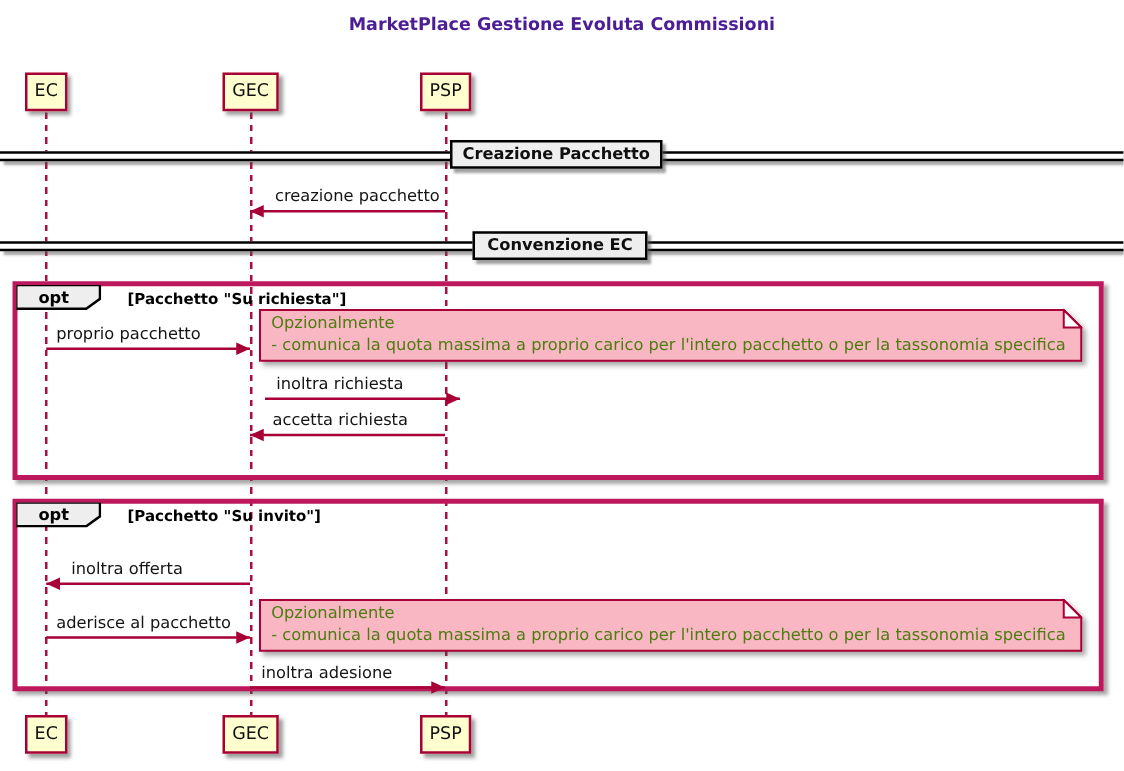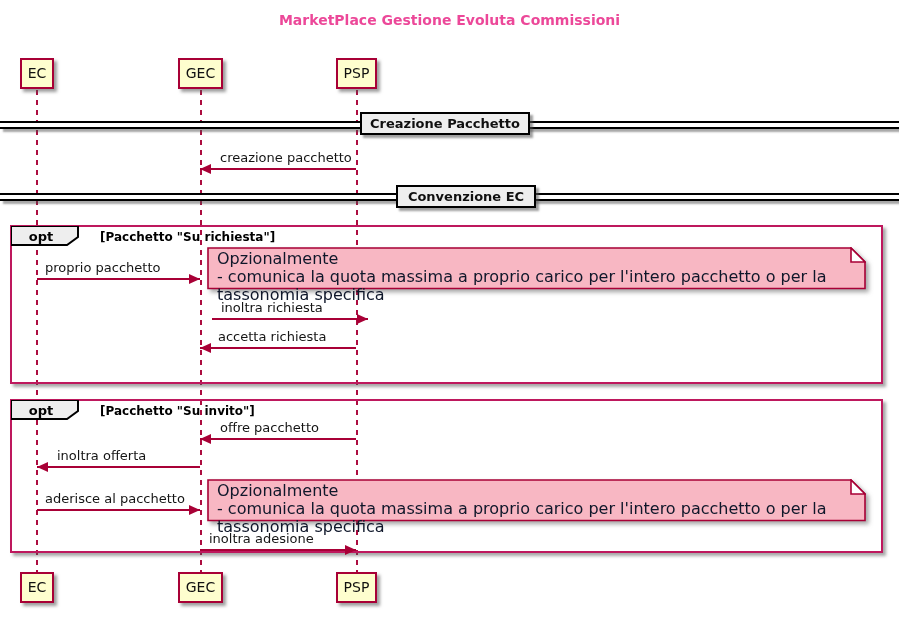--- a/index.html
+++ b/index.html
@@ -19,21 +19,21 @@
     font-family: "DejaVu Sans", "Liberation Sans", sans-serif;
     color: var(--text);
     overflow: hidden;
   }
   .title {
     position: absolute;
     top: 12px; left: 0; right: 0;
     text-align: center;
     font-size: 14px;
     font-weight: bold;
-    color: #ec4899;
+    color: #4c1d95;
   }
   .lifeline {
     position: absolute;
     width: 2px;
     background: repeating-linear-gradient(to bottom, var(--stroke) 0 5px, transparent 5px 10px);
     opacity: .95;
   }
   .participant {
     position: absolute;
     height: 31px;
@@ -63,21 +63,21 @@
     border: 2px solid #000;
     box-shadow: 3px 3px 2px rgba(80,80,80,.55);
     text-align: center;
     line-height: 19px;
     font-weight: bold;
     font-size: 13px;
     z-index: 3;
   }
   .fragment {
     position: absolute;
-    border: 2px solid #be185d;
+    border: 4px solid #be185d;
     box-shadow: 3px 3px 3px rgba(80,80,80,.5);
     z-index: 4;
     pointer-events: none;
   }
   .fragment .tab {
     position: absolute;
     top: -1px; left: -1px;
     width: 68px; height: 20px;
   }
   .fragment .tab-text {
@@ -127,23 +127,23 @@
   .note {
     position: absolute;
     width: 659px;
     height: 43px;
     z-index: 6;
   }
   .note svg { position: absolute; inset: 0; filter: drop-shadow(3px 3px 2px rgba(80,80,80,.5)); }
   .note .note-text {
     position: relative;
     padding: 3px 10px 0 10px;
-    font-size: 16px;
+    font-size: 13px;
     line-height: 18px;
-    color: #0f172a;
+    color: #4d7c0f;
   }
 </style>
 </head>
 <body>
 
 <div id="canvas">
 
   <div class="title">MarketPlace Gestione Evoluta Commissioni</div>
 
   <div class="lifeline" style="left:36px; top:90px; height:482px;"></div>
@@ -157,21 +157,21 @@
   <div class="divider-lines" style="top:121px;"></div>
   <div class="divider-label" style="left:360px; top:112px; width:170px;">Creazione Pacchetto</div>
 
   <div class="msg" style="left:200px; top:149px; width:156px;">
     <div class="lbl" style="left:20px;">creazione pacchetto</div>
     <div class="line"></div>
     <div class="head left"></div>
   </div>
 
   <div class="divider-lines" style="top:193px;"></div>
-  <div class="divider-label" style="left:396px; top:185px; width:140px;">Convenzione EC</div>
+  <div class="divider-label" style="left:378px; top:185px; width:140px;">Convenzione EC</div>
 
   <div class="fragment" style="left:10px; top:225px; width:873px; height:159px;">
     <svg class="tab" width="68" height="20" viewBox="0 0 68 20">
       <path d="M0,0 H67 V11 L56,19 H0 Z" fill="#EEEEEE" stroke="#000" stroke-width="2"></path>
     </svg>
     <div class="tab-text">opt</div>
     <div class="condition">[Pacchetto "Su richiesta"]</div>
   </div>
 
   <div class="msg" style="left:37px; top:259px; width:163px;">
@@ -205,25 +205,20 @@
 
 
   <div class="fragment" style="left:10px; top:399px; width:873px; height:154px;">
     <svg class="tab" width="68" height="20" viewBox="0 0 68 20">
       <path d="M0,0 H67 V11 L56,19 H0 Z" fill="#EEEEEE" stroke="#000" stroke-width="2"></path>
     </svg>
     <div class="tab-text">opt</div>
     <div class="condition">[Pacchetto "Su invito"]</div>
   </div>
 
-  <div class="msg" style="left:200px; top:419px; width:156px;">
-    <div class="lbl" style="left:20px;">offre pacchetto</div>
-    <div class="line"></div>
-    <div class="head left"></div>
-  </div>
 
   <div class="msg" style="left:37px; top:447px; width:163px;">
     <div class="lbl" style="left:20px;">inoltra offerta</div>
     <div class="line"></div>
     <div class="head left"></div>
   </div>
 
   <div class="note" style="left:207px; top:479px;">
     <svg width="659" height="43" viewBox="0 0 659 43">
       <path d="M1,1 L644,1 L658,15 L658,41.5 L1,41.5 Z" fill="#F8B7C3" stroke="#A80036" stroke-width="1.6"></path>

